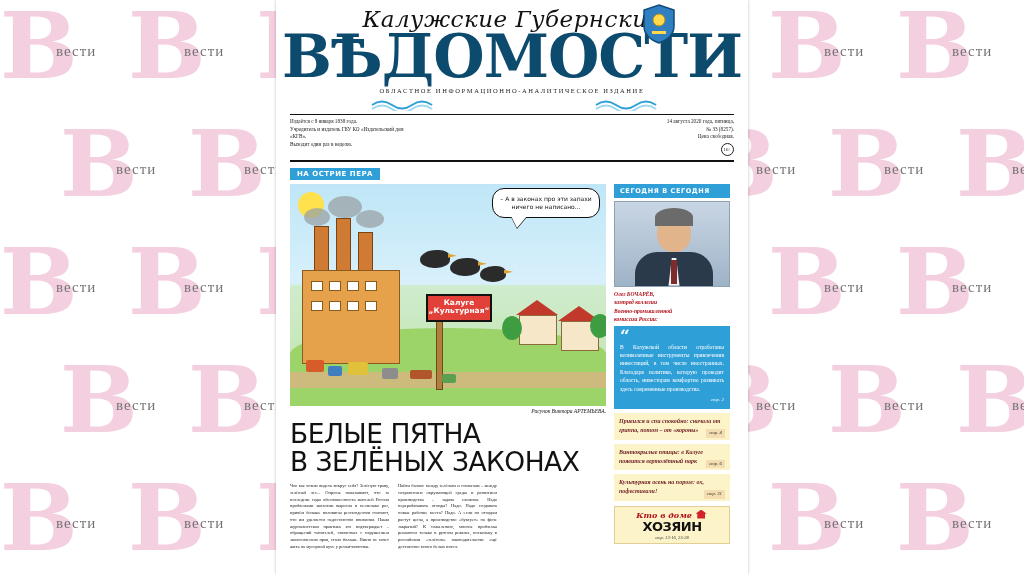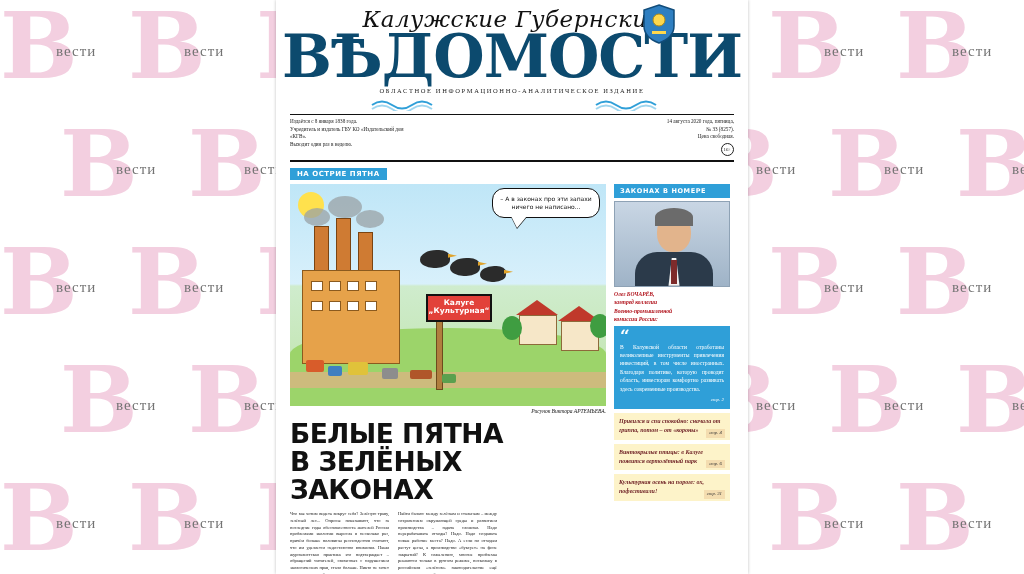--- a/index.html
+++ b/index.html
@@ -147,21 +147,21 @@
     filter:drop-shadow(0 1px 0 #111);
   }
   .trash{position:absolute;border-radius:2px;}
   .cart-credit{
     font-size:5.5px;font-style:italic;text-align:right;margin-top:2px;color:#111;
   }
 
   
   .headline{
     font-family:"DejaVu Sans", sans-serif;
-    font-weight:bold;
+    font-weight:normal;
     font-size:26.5px;
     line-height:1.06;
     letter-spacing:-.5px;
     color:#111;
     margin-top:6px;
   }
 
   
   .article{
     display:flex;gap:9px;margin-top:7px;
@@ -336,21 +336,21 @@
       <div class="right">
         <div style="white-space:pre-line">14 августа 2020 года, пятница,
 № 33 (8257).
 Цена свободная.</div>
         <div class="age-badge">16+</div>
       </div>
     </div>
     <div class="mast-rule2"></div>
   </div>
 
-  <div class="flag">НА ОСТРИЕ ПЯТНА</div>
+  <div class="flag">НА ОСТРИЕ ПЕРА</div>
 
   <div class="page-body">
 
     <div class="col-left">
 
       <div class="cartoon">
         <div class="sun"></div>
 
         <div class="hill"></div>
         <div class="road"></div>
@@ -410,21 +410,21 @@
           <p>Что мы хотим видеть вокруг себя? Зелёную траву, зелёный лес... Опросы показывают, что за последние годы обеспокоенность жителей России проблемами экологии выросла в несколько раз, причём больше половины респондентов считают, что им уделяется недостаточно внимания. Наши журналистская практика это подтверждает – обращений читателей, связанных с нарушением экологических прав, стало больше. Никто не хочет жить на мусорной куче у речки-вонючки.</p>
         </div>
         <div class="c">
           <p>Найти баланс между зелёным и стальным – между сохранением окружающей среды и развитием производства – задача сложная. Надо перерабатывать отходы? Надо. Надо создавать новые рабочие места? Надо. А если по отходам растут цены, а производство «буксует» на фоне закрытий? К сожалению, многие проблемы решаются только в ручном режиме, поскольку в российском «зелёном» законодательстве ещё достаточно много белых пятен.</p>
 
         </div>
       </div>
     </div>
 
     <div class="col-right">
-      <div class="rail-head">ЗАКОНАХ В НОМЕРЕ</div>
+      <div class="rail-head">СЕГОДНЯ В СЕГОДНЯ</div>
 
       <div class="portrait">
         <div class="p-body"></div>
         <div class="p-shirt"></div>
         <div class="p-tie"></div>
         <div class="p-head"></div>
         <div class="p-hair"></div>
       </div>
 
       <div class="rail-name" style="white-space:pre-line">Олег БОЧАРЁВ,
@@ -444,15 +444,23 @@
       </div>
       <div class="teaser">
         <span>Винтокрылые птицы: в Калуге появится вертолётный парк</span>
         <span class="ref">стр. 6</span>
       </div>
       <div class="teaser">
         <span>Культурная осень на пороге: ох, пофестивали!</span>
         <span class="ref">стр. 31</span>
       </div>
 
+      <div class="promo">
+        <div class="l1">
+          <span>Кто в доме</span>
+          <span class="house-ico"></span>
+        </div>
+        <div class="l2">ХОЗЯИН</div>
+        <div class="ref">стр. 13-16, 25-28</div>
+      </div>
     </div>
   </div>
 </div>
 
 </body></html>

